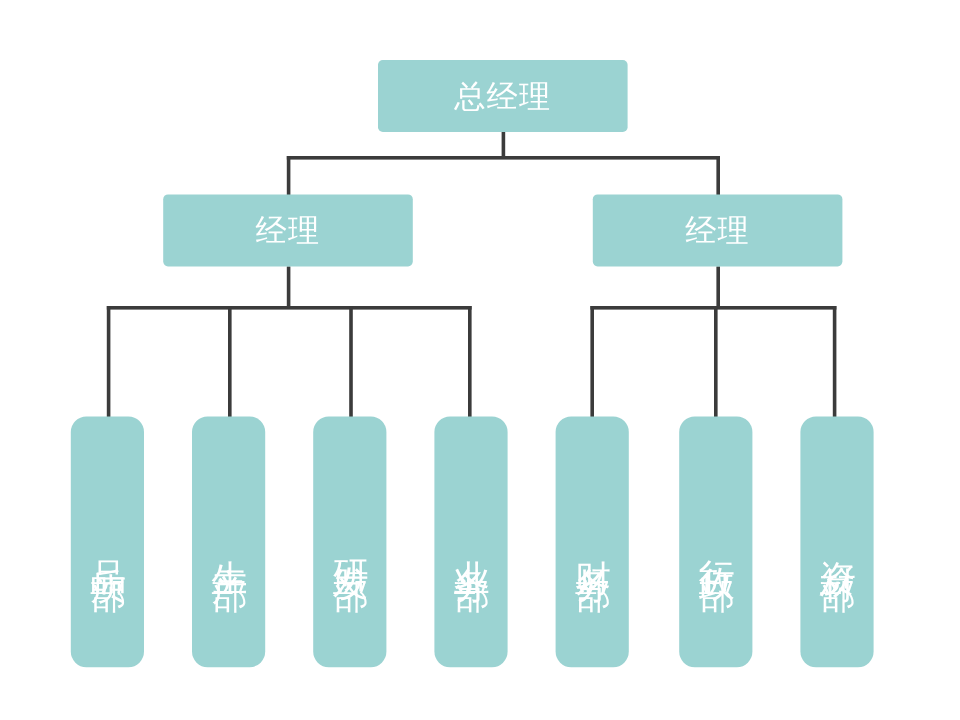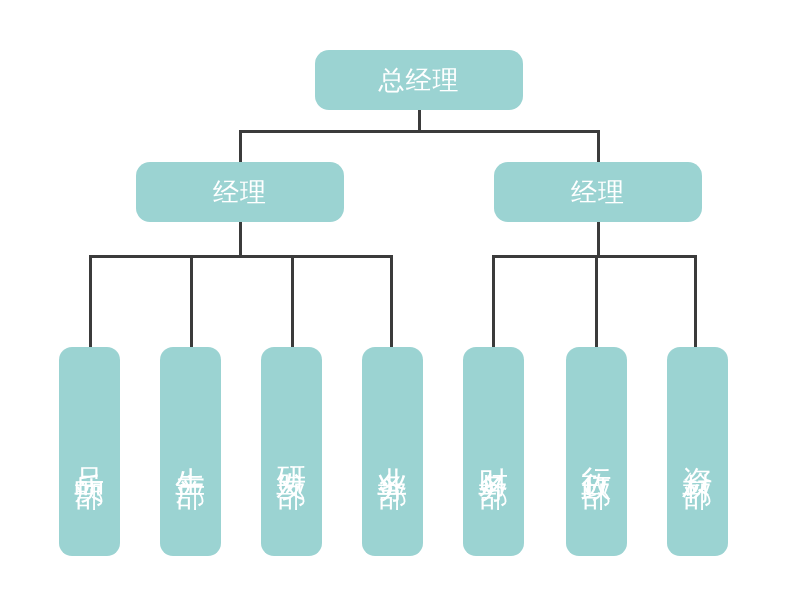--- a/index.html
+++ b/index.html
@@ -24,21 +24,21 @@
     background: #9bd3d2;
     border-radius: 12px;
     display: flex;
     align-items: center;
     justify-content: center;
     color: #ffffff;
     z-index: 2;
   }
   .node-root,
   .node-manager {
-    border-radius: 14px;
+    border-radius: 4px;
   }
   .node-label {
     color: #ffffff;
     font-weight: 400;
     line-height: 1.0;
     letter-spacing: 1px;
     white-space: nowrap;
     text-align: center;
   }
   .node-root .node-label,

